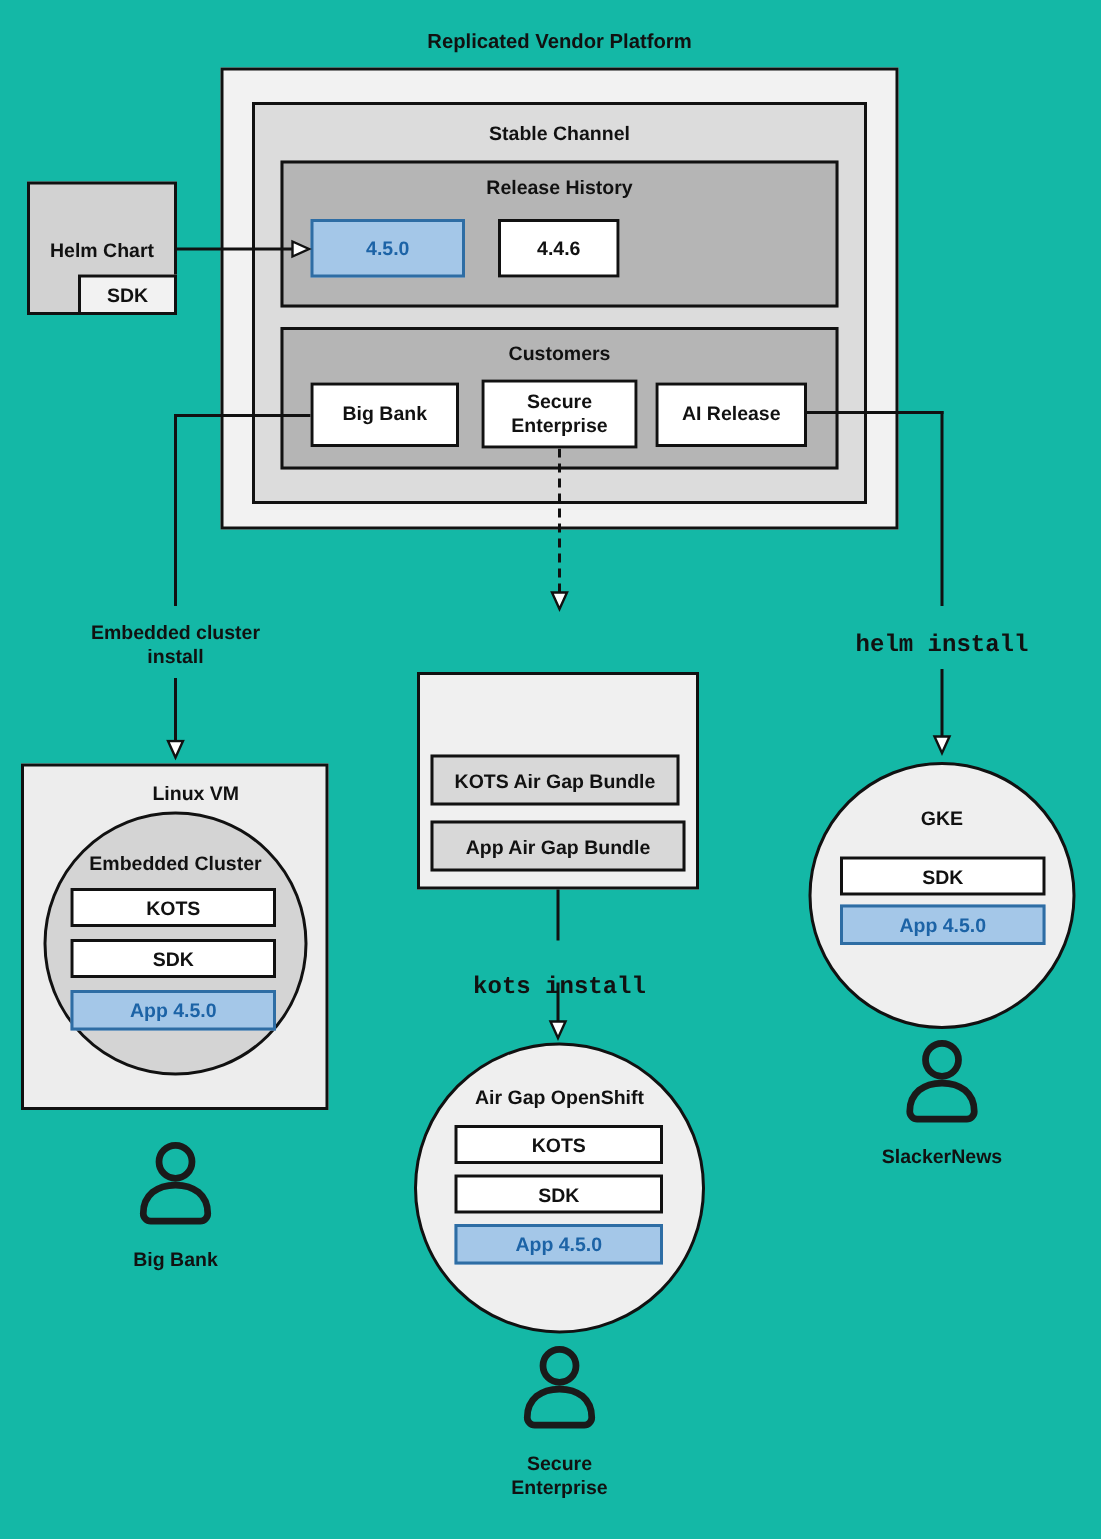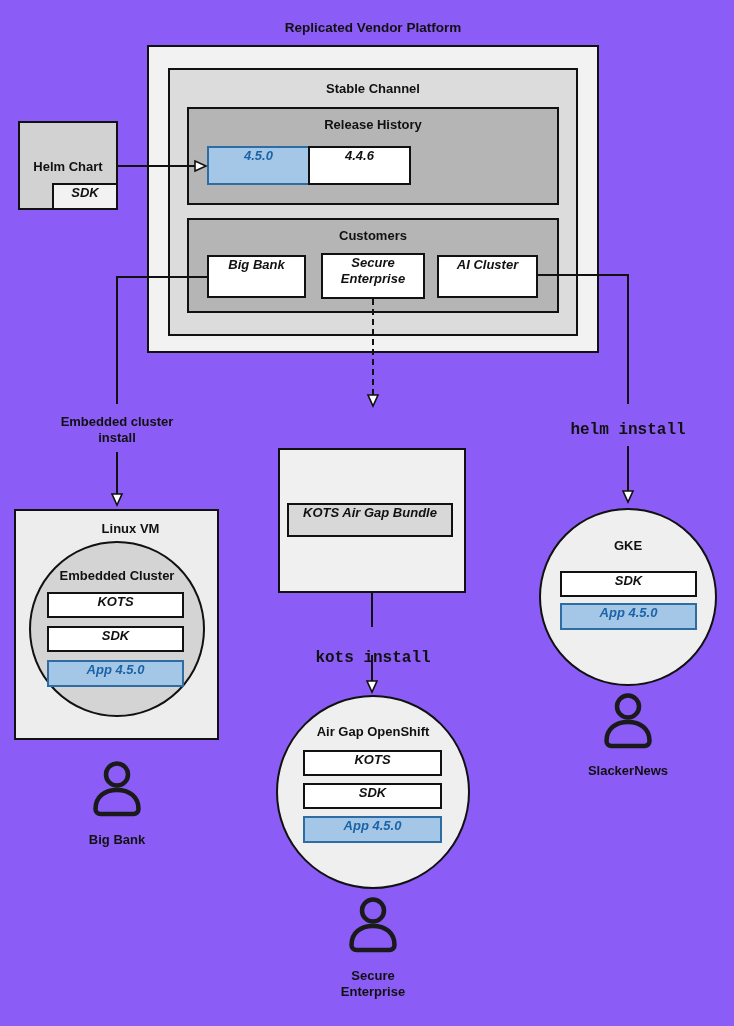--- a/index.html
+++ b/index.html
@@ -1,23 +1,23 @@
 <!DOCTYPE html>
 <html><head>
 <meta charset="utf-8">
 <style>
   html,body{margin:0;padding:0;background:#fff;}
   #stage{
-    position:relative;width:734px;height:1026px;background:#8b5cf6;
+    position:relative;width:734px;height:1026px;background:#14b8a6;
     font-family:"Liberation Sans",sans-serif;font-size:13px;color:#111;
     overflow:hidden;
   }
   .box{
     position:absolute;box-sizing:border-box;border:2px solid #111;
-    display:flex;justify-content:center;text-align:center;font-style:italic;
+    display:flex;align-items:center;justify-content:center;text-align:center;
   }
   .lbl{
     position:absolute;box-sizing:border-box;font-weight:bold;text-align:center;
     white-space:pre-line;line-height:1.25;
   }
   .line{position:absolute;background:#111;}
   .dash{position:absolute;border-left:2px dashed #111;width:0;}
   .circle{border-radius:50%;}
   .mono{font-family:"Liberation Mono","DejaVu Sans Mono",monospace;font-size:16px;}
   .blue{background:#a4c7e8;border-color:#2e6da4;color:#1c63a6;font-weight:bold;}
@@ -36,42 +36,42 @@
 
   <div class="box" style="left:168px;top:68px;width:410px;height:268px;background:#dcdcdc;"></div>
   <div class="lbl" style="left:168px;top:81px;width:410px;">Stable Channel</div>
 
   <div class="box" style="left:187px;top:107px;width:372px;height:98px;background:#b5b5b5;"></div>
   <div class="lbl" style="left:187px;top:117px;width:372px;">Release History</div>
 
   <div class="box blue" style="left:207px;top:146px;width:103px;height:39px;">
     <span>4.5.0</span>
   </div>
-  <div class="box whitebox" style="left:308px;top:146px;width:103px;height:39px;">
+  <div class="box whitebox" style="left:332px;top:146px;width:81px;height:39px;">
     <span>4.4.6</span>
   </div>
 
   <div class="box" style="left:187px;top:218px;width:372px;height:95px;background:#b5b5b5;"></div>
   <div class="lbl" style="left:187px;top:228px;width:372px;">Customers</div>
 
   <div class="line" style="left:117px;top:276px;width:92px;height:2px;"></div>
   <div class="line" style="left:116px;top:276px;width:2px;height:128px;"></div>
   <div class="line" style="left:536px;top:274px;width:93px;height:2px;"></div>
   <div class="line" style="left:627px;top:274px;width:2px;height:130px;"></div>
   <div class="dash" style="left:372px;top:299px;height:96px;"></div>
 
   <div class="box whitebox" style="left:207px;top:255px;width:99px;height:43px;">
     <span class="lbl" style="position:static;">Big Bank</span>
   </div>
   <div class="box whitebox" style="left:321px;top:253px;width:104px;height:46px;">
     <span class="lbl" style="position:static;">Secure
 Enterprise</span>
   </div>
   <div class="box whitebox" style="left:437px;top:255px;width:101px;height:43px;">
-    <span class="lbl" style="position:static;">AI Cluster</span>
+    <span class="lbl" style="position:static;">AI Release</span>
   </div>
 
   <div class="box" style="left:18px;top:121px;width:100px;height:89px;background:#d2d2d2;"></div>
   <div class="lbl" style="left:18px;top:159px;width:100px;">Helm Chart</div>
   <div class="box" style="left:52px;top:183px;width:66px;height:27px;background:#f2f2f2;font-weight:bold;">
     <span>SDK</span>
   </div>
   <div class="line" style="left:118px;top:165px;width:80px;height:2px;"></div>
   <svg style="left:194px;top:159px;" width="14" height="14">
     <polygon points="1,2 1,12 12,7" fill="#fff" stroke="#111" stroke-width="1.6"></polygon>
@@ -105,20 +105,23 @@
   </svg>
   <div class="lbl" style="left:47px;top:832px;width:140px;">Big Bank</div>
 
   <svg style="left:365px;top:394px;" width="16" height="14">
     <polygon points="3,1 13,1 8,12" fill="#fff" stroke="#111" stroke-width="1.6"></polygon>
   </svg>
 
   <div class="box" style="left:278px;top:448px;width:188px;height:145px;background:#f0f0f0;"></div>
   <div class="box graybox" style="left:287px;top:503px;width:166px;height:34px;">
     <span>KOTS Air Gap Bundle</span>
+  </div>
+  <div class="box graybox" style="left:287px;top:547px;width:170px;height:34px;">
+    <span>App Air Gap Bundle</span>
   </div>
 
   <div class="line" style="left:371px;top:593px;width:2px;height:34px;"></div>
   <div class="lbl mono" style="left:293px;top:631px;width:160px;margin-top:17px;">kots install</div>
   <div class="line" style="left:371px;top:655px;width:2px;height:28px;"></div>
   <svg style="left:364px;top:680px;" width="16" height="14">
     <polygon points="3,1 13,1 8,12" fill="#fff" stroke="#111" stroke-width="1.6"></polygon>
   </svg>
 
   <div class="box circle" style="left:276px;top:695px;width:194px;height:194px;background:#efefef;"></div>

